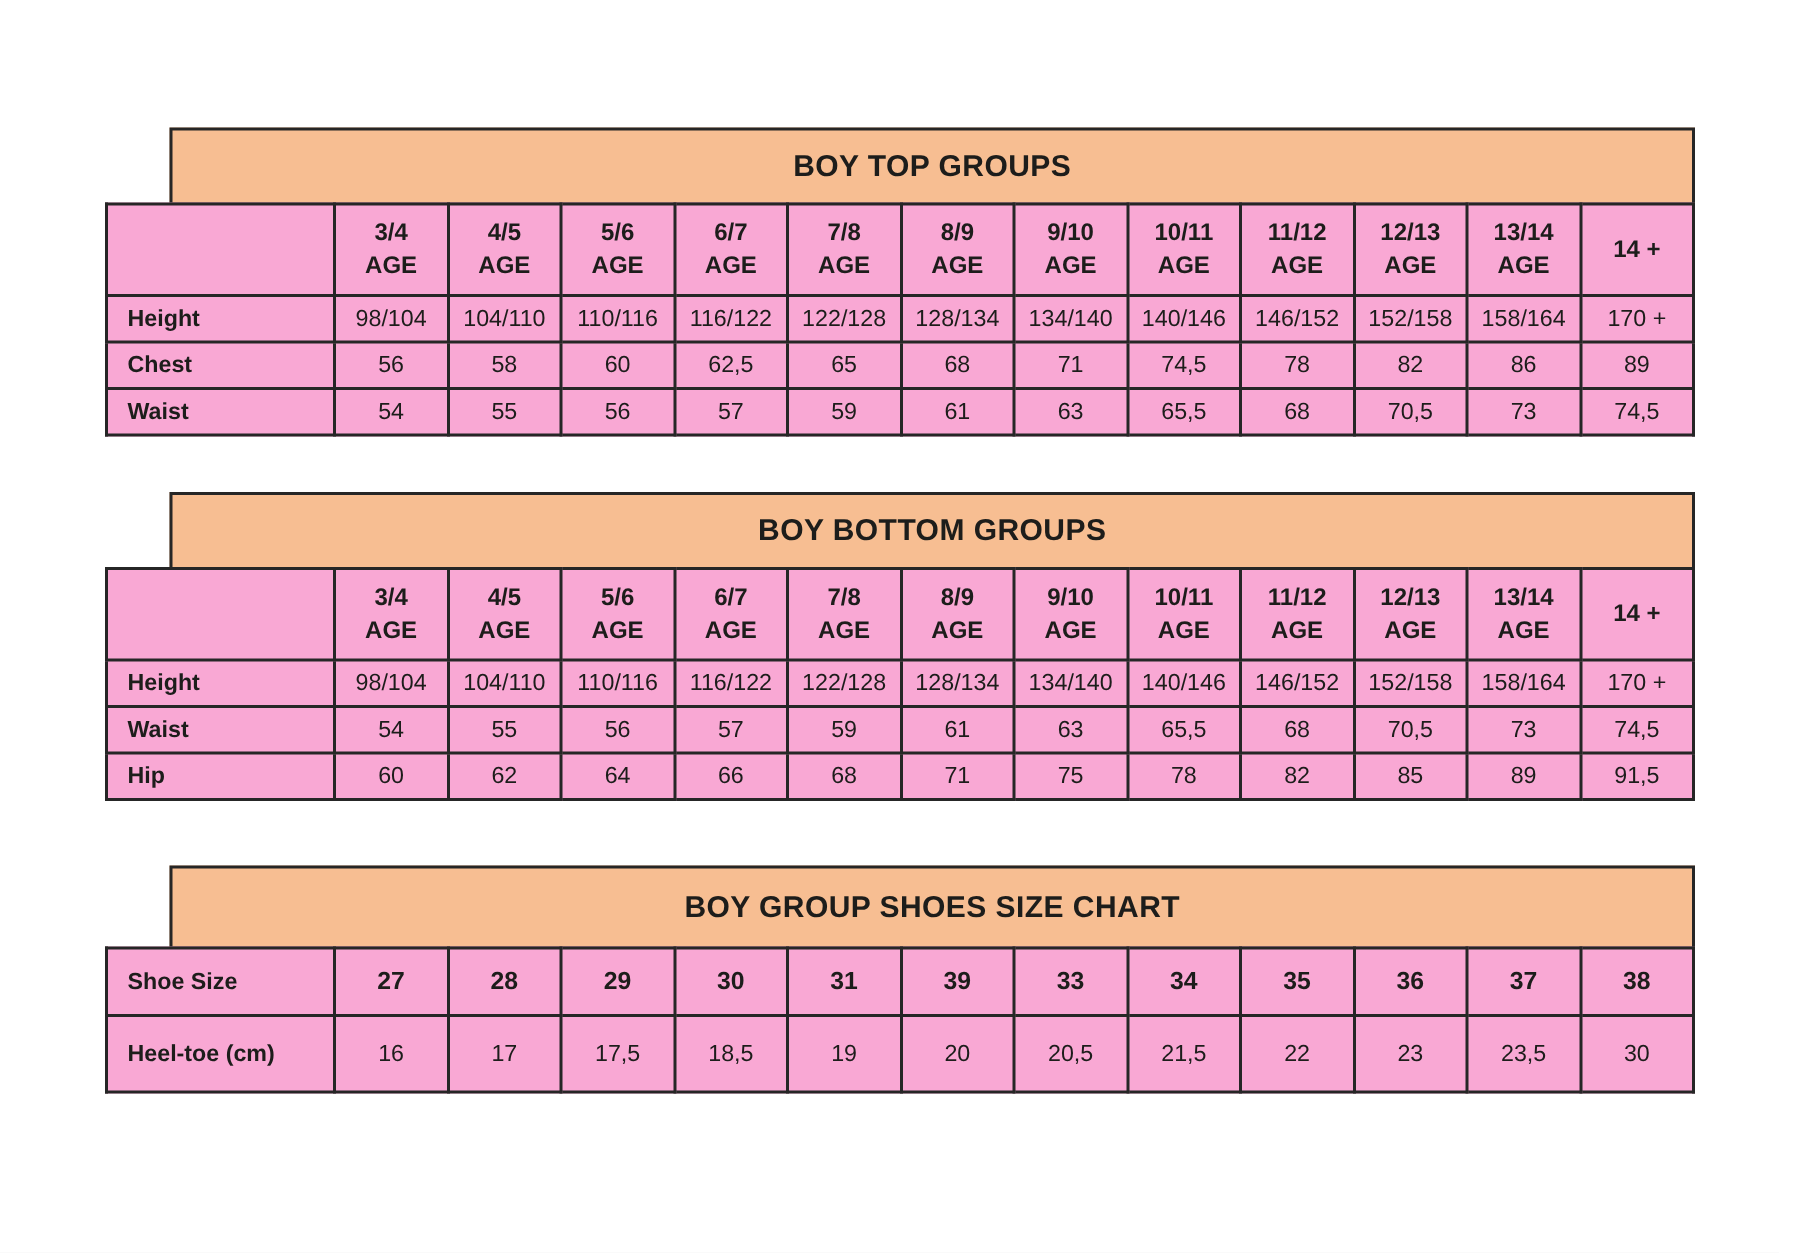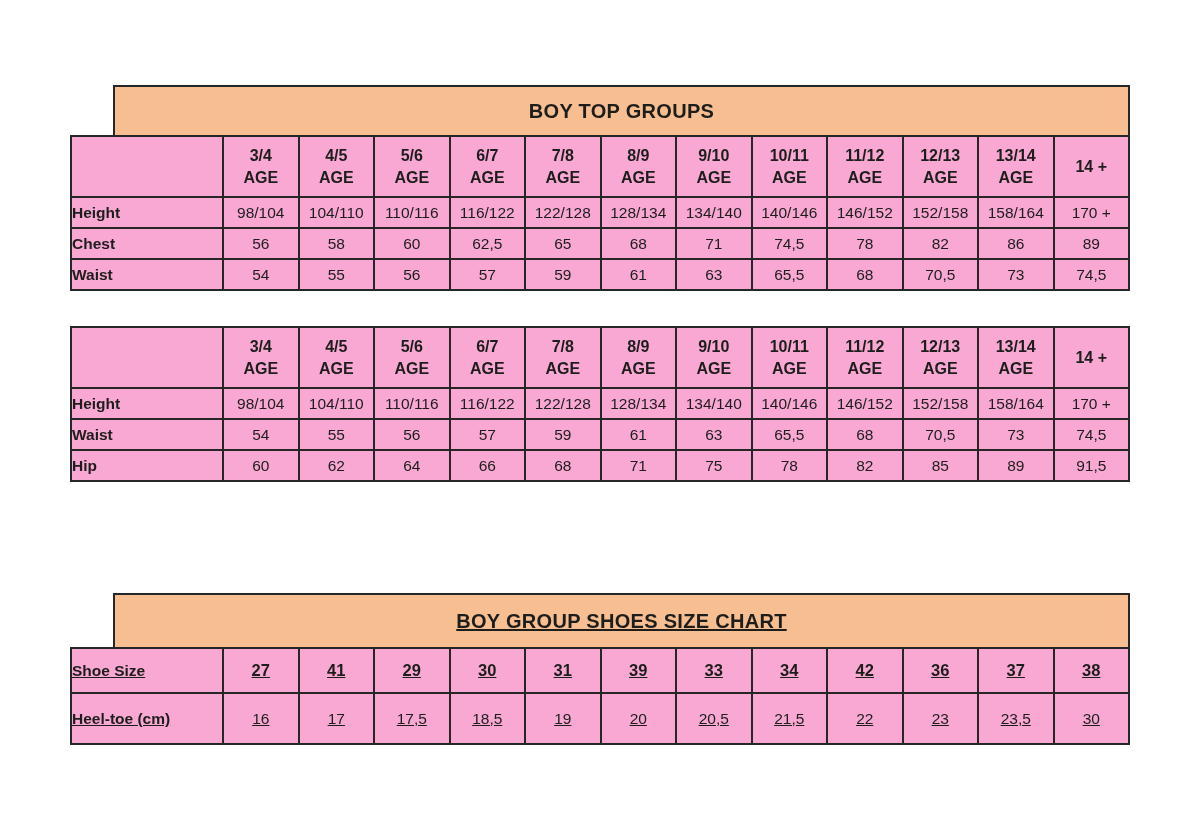--- a/index.html
+++ b/index.html
@@ -17,21 +17,21 @@
   .page {
     position: relative;
     width: 1200px;
     height: 835px;
     background: var(--page-bg);
     overflow: hidden;
   }
   .size-table { position: absolute; left: 70px; width: 1060px; }
   .t-top    { top: 85px; }
   .t-bottom { top: 328px; }
-  .t-shoes  { top: 593px; text-decoration: underline; }
+  .t-shoes  { top: 577px; }
 
   .band {
     box-sizing: border-box;
     height: 52px;
     border: 2px solid var(--border);
     background: var(--band-bg);
     display: flex;
     align-items: center;
     justify-content: center;
     font-weight: 700;
@@ -57,20 +57,21 @@
   }
   tr.colhead td {
     height: 61px;
     text-align: center;
     font-weight: 700;
     font-size: 16px;
     line-height: 1.32;
   }
   th.row-label {
     text-align: left;
+    padding-left: 13px;
     font-size: 15.5px;
     font-weight: 700;
   }
   tr.data-row td.val {
     height: 31px;
     text-align: center;
     font-size: 15.5px;
     font-weight: 400;
   }
   .t-shoes tr.r0 td.val { height: 45px; font-weight: 700; font-size: 16.5px; }
@@ -193,20 +194,21 @@
             <td class="val">68</td>
             <td class="val">70,5</td>
             <td class="val">73</td>
             <td class="val">74,5</td>
           </tr>
         </tbody>
       </table>
   </section>
 
   <section class="size-table t-bottom">
+    <div class="band">BOY BOTTOM GROUPS</div>
     <table class="grid">
         <colgroup>
           <col class="col-label">
           <col>
           <col>
           <col>
           <col>
           <col>
           <col>
           <col>
@@ -331,28 +333,28 @@
           <col>
           <col>
           <col>
           <col>
           <col>
         </colgroup>
         <tbody>
           <tr class="data-row r0">
             <th class="row-label">Shoe Size</th>
             <td class="val">27</td>
-            <td class="val">41</td>
+            <td class="val">28</td>
             <td class="val">29</td>
             <td class="val">30</td>
             <td class="val">31</td>
             <td class="val">39</td>
             <td class="val">33</td>
             <td class="val">34</td>
-            <td class="val">42</td>
+            <td class="val">35</td>
             <td class="val">36</td>
             <td class="val">37</td>
             <td class="val">38</td>
           </tr>
           <tr class="data-row r1">
             <th class="row-label">Heel-toe (cm)</th>
             <td class="val">16</td>
             <td class="val">17</td>
             <td class="val">17,5</td>
             <td class="val">18,5</td>

